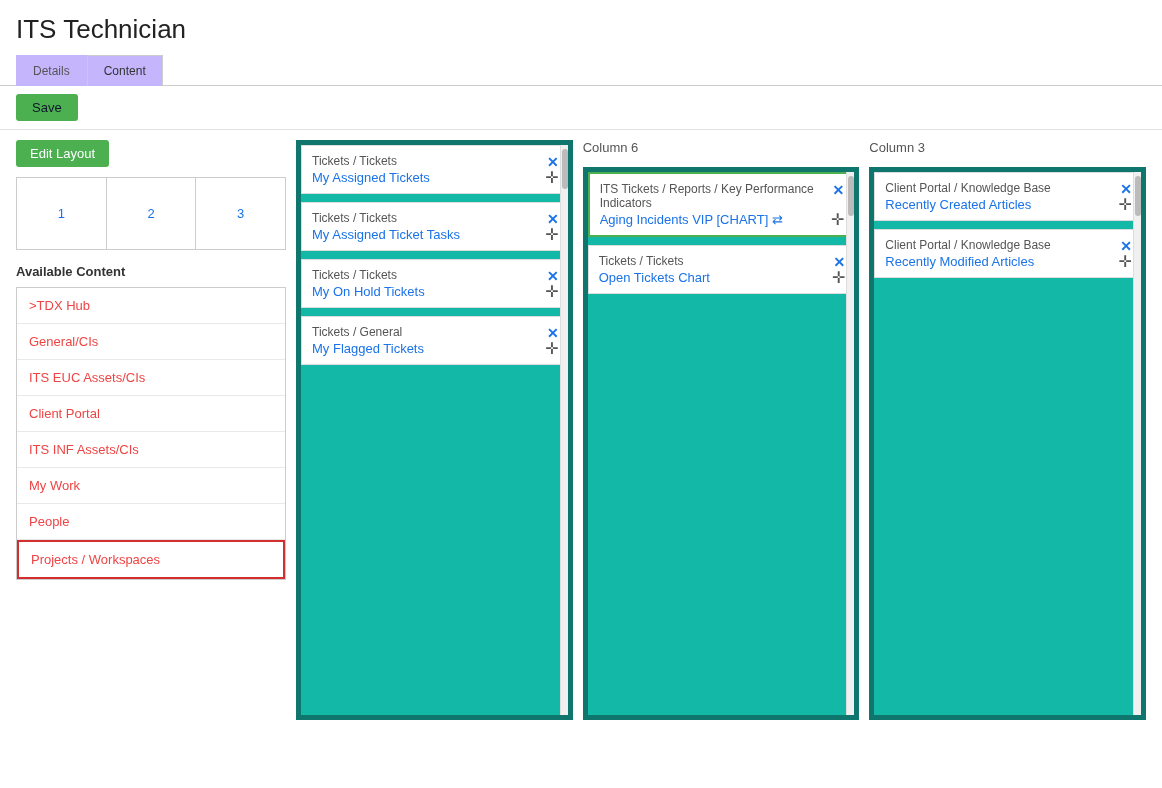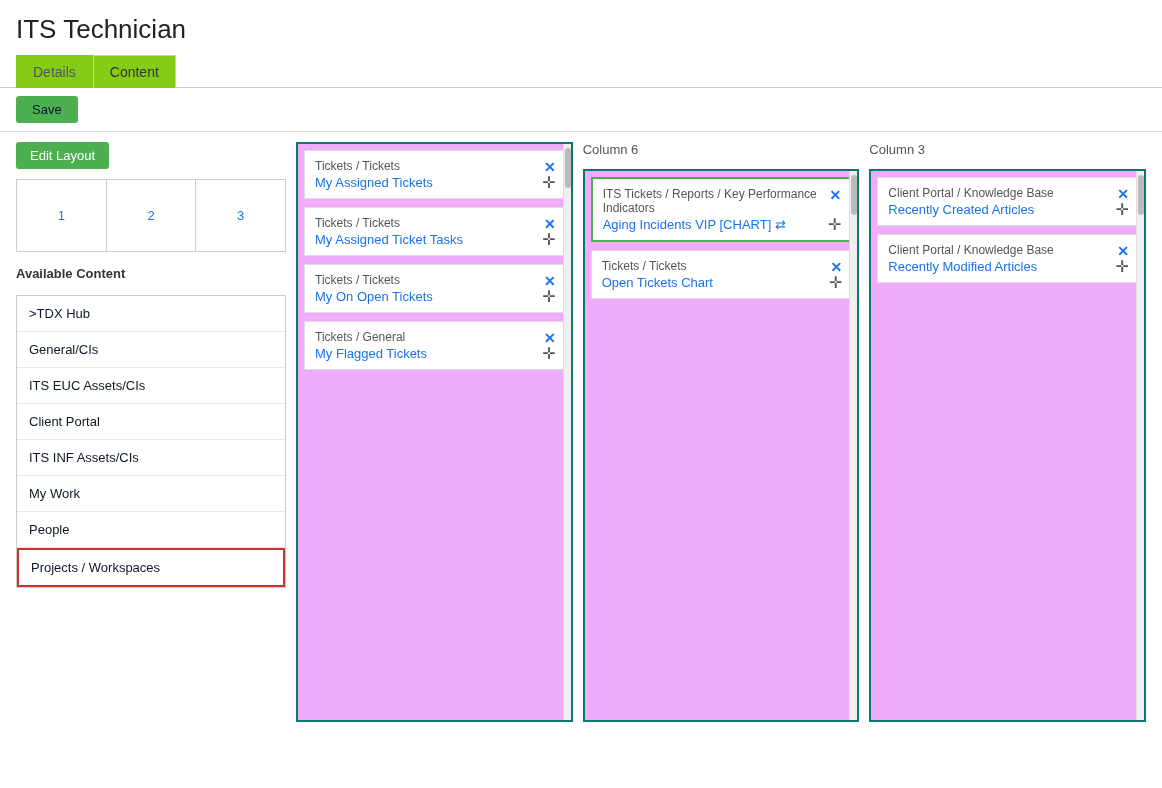--- a/index.html
+++ b/index.html
@@ -1,50 +1,50 @@
 <!DOCTYPE html>
 <html><head>
   <meta charset="utf-8">
   <style>
     * { box-sizing: border-box; margin: 0; padding: 0; }
     body { font-family: Arial, sans-serif; font-size: 13px; background: #fff; color: #333; }
 
     .page-title { font-size: 26px; font-weight: 300; padding: 14px 16px 10px; color: #222; }
 
     .tabs-bar { display: flex; border-bottom: 1px solid #ccc; padding: 0 16px; }
-    .tab { padding: 8px 16px; cursor: pointer; font-size: 14px; color: #555; border: 1px solid transparent; border-bottom: none; margin-bottom: -1px; background: #84cc16; }
+    .tab { padding: 8px 16px; cursor: pointer; font-size: 12px; color: #555; border: 1px solid transparent; border-bottom: none; margin-bottom: -1px; background: #c4b5fd; }
     .tab.active { border-color: #ccc; border-bottom-color: #fff; color: #333; }
 
     .toolbar { padding: 8px 16px; border-bottom: 1px solid #e0e0e0; }
     .btn-save { background: #4caf50; color: #0f172a; border: none; padding: 6px 16px; font-size: 13px; cursor: pointer; border-radius: 3px; }
 
     .main-area { display: flex; padding: 10px 16px; gap: 10px; min-height: 600px; }
 
     
     .sidebar { width: 270px; flex-shrink: 0; }
     .btn-edit-layout { background: #4caf50; color: #fff; border: none; padding: 6px 14px; font-size: 13px; cursor: pointer; border-radius: 3px; margin-bottom: 10px; text-align: center; }
 
     .column-selector { display: flex; border: 1px solid #ccc; margin-bottom: 14px; }
     .col-cell { flex: 1; padding: 28px 10px; text-align: center; font-size: 13px; color: #1a73e8; border-right: 1px solid #ccc; cursor: pointer; }
     .col-cell:last-child { border-right: none; }
 
-    .available-content-label { font-size: 13px; font-weight: bold; margin-bottom: 14px; color: #333; }
+    .available-content-label { font-size: 13px; font-weight: bold; margin-bottom: 8px; color: #333; }
     .available-list-wrapper { position: relative; }
     .available-list { border: 1px solid #ccc; overflow-y: auto; max-height: 360px; }
-    .available-item { padding: 10px 12px; border-bottom: 1px solid #e8e8e8; cursor: pointer; font-size: 13px; color: #0f172a; background: #fff; }
+    .available-item { padding: 10px 12px; border-bottom: 1px solid #e8e8e8; cursor: pointer; font-size: 13px; color: #ef4444; background: #fff; }
     .available-item:last-child { border-bottom: none; }
     .available-item.selected { border: 2px solid #d32f2f; }
 
     
     .columns-area { display: flex; gap: 10px; flex: 1; }
 
     .column { display: flex; flex-direction: column; flex: 1; }
     .column-header { font-size: 13px; color: #555; margin-bottom: 8px; padding-bottom: 4px; }
 
-    .column-scroll { overflow-y: auto; border: 2px solid #0f766e; flex: 1; padding: 6px; background: #f0abfc; position: relative; }
+    .column-scroll { overflow-y: auto; border: 5px solid #0f766e; flex: 1; background: #14b8a6; position: relative; }
 
     .widget-card { background: #fff; border: 1px solid #ddd; margin-bottom: 8px; padding: 8px 10px; position: relative; }
     .widget-card.highlighted { border: 2px solid #4caf50; }
 
     .widget-category { font-size: 12px; color: #555; margin-bottom: 2px; }
     .widget-name { font-size: 13px; color: #1a73e8; }
 
     .widget-close { position: absolute; top: 8px; right: 8px; color: #1a73e8; cursor: pointer; font-size: 14px; font-weight: bold; border: none; background: none; }
     .widget-move { position: absolute; bottom: 6px; right: 8px; color: #555; cursor: move; font-size: 16px; }
 
@@ -103,21 +103,21 @@
             <div class="widget-move">✛</div>
           </div>
           <div class="widget-card">
             <div class="widget-category">Tickets / Tickets</div>
             <div class="widget-name">My Assigned Ticket Tasks</div>
             <button class="widget-close">✕</button>
             <div class="widget-move">✛</div>
           </div>
           <div class="widget-card">
             <div class="widget-category">Tickets / Tickets</div>
-            <div class="widget-name">My On Open Tickets</div>
+            <div class="widget-name">My On Hold Tickets</div>
             <button class="widget-close">✕</button>
             <div class="widget-move">✛</div>
           </div>
           <div class="widget-card">
             <div class="widget-category">Tickets / General</div>
             <div class="widget-name">My Flagged Tickets</div>
             <button class="widget-close">✕</button>
             <div class="widget-move">✛</div>
           </div>
           <div class="col-scroll-track" style="position: absolute; right: 0px; top: 0px; width: 8px; height: 100%; background: rgb(240, 240, 240); border-left: 1px solid rgb(221, 221, 221);">

